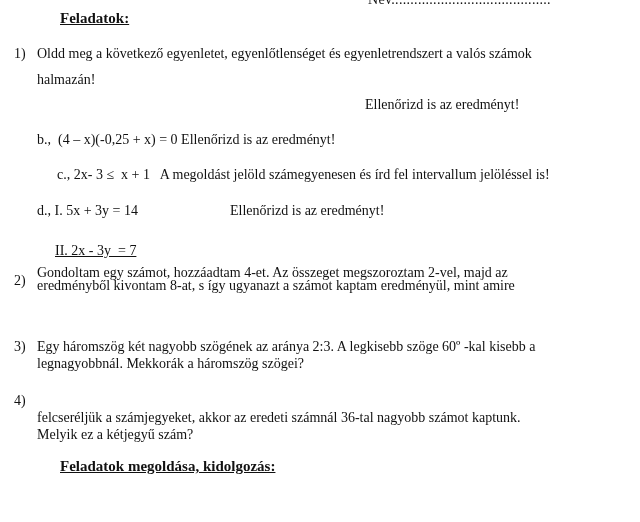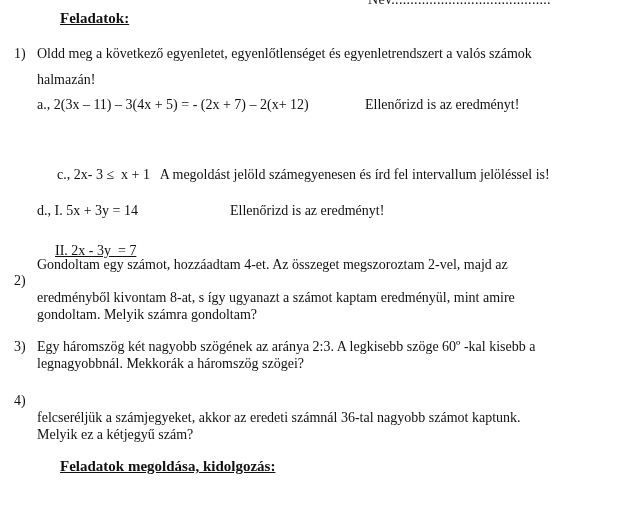--- a/index.html
+++ b/index.html
@@ -39,34 +39,33 @@
 <div class="page">
 
   <div class="name-line">Név..........................................</div>
 
   <div class="line heading" style="left:60px; top:10px;">Feladatok:</div>
 
   <div class="line" style="left:14px; top:45px;">1)</div>
   <div class="line" style="left:37px; top:45px;">Oldd meg a következő egyenletet, egyenlőtlenséget és egyenletrendszert a valós számok</div>
   <div class="line" style="left:37px; top:62px;margin-top:9px;">halmazán!</div>
 
-  <div class="line" style="left:37px; top:96px;">a., 2(3x – 11) – 3(4x + 5) = - (2x + 7) – 2(x+ 12)</div>
   <div class="line" style="left:365px; top:96px;">Ellenőrizd is az eredményt!</div>
 
+  <div class="line" style="left:37px; top:131px;">b.,  (4 – x)(-0,25 + x) = 0 Ellenőrizd is az eredményt!</div>
 
   <div class="line" style="left:37px; top:166px;margin-left:20px;">c., 2x- 3 ≤  x + 1   A megoldást jelöld számegyenesen és írd fel intervallum jelöléssel is!</div>
 
   <div class="line" style="left:37px; top:202px;">d., I. 5x + 3y = 14</div>
   <div class="line" style="left:230px; top:202px;">Ellenőrizd is az eredményt!</div>
   <div class="line underlined" style="left:55px; top:219px;">II. 2x - 3y  = 7</div>
 
   <div class="line" style="left:14px; top:272px;">2)</div>
-  <div class="line" style="left:37px; top:256px;">Gondoltam egy számot, hozzáadtam 4-et. Az összeget megszoroztam 2-vel, majd az</div>
-  <div class="line" style="left:37px; top:289px;">eredményből kivontam 8-at, s így ugyanazt a számot kaptam eredményül, mint amire</div>
-  <div class="line" style="left:37px; top:306px;">gondoltam. Melyik számra gondoltam?</div>
+  <div class="line" style="left:37px; top:264px;">Gondoltam egy számot, hozzáadtam 4-et. Az összeget megszoroztam 2-vel, majd az</div>
+  <div class="line" style="left:37px; top:277px;">eredményből kivontam 8-at, s így ugyanazt a számot kaptam eredményül, mint amire</div>
 
   <div class="line" style="left:14px; top:338px;">3)</div>
   <div class="line" style="left:37px; top:338px;">Egy háromszög két nagyobb szögének az aránya 2:3. A legkisebb szöge 60º -kal kisebb a</div>
   <div class="line" style="left:37px; top:355px;">legnagyobbnál. Mekkorák a háromszög szögei?</div>
 
   <div class="line" style="left:14px; top:392px;">4)</div>
   <div class="line" style="left:37px; top:409px;">felcseréljük a számjegyeket, akkor az eredeti számnál 36-tal nagyobb számot kaptunk.</div>
   <div class="line" style="left:37px; top:426px;">Melyik ez a kétjegyű szám?</div>
 
   <div class="line heading" style="left:60px; top:458px;">Feladatok megoldása, kidolgozás:</div>

